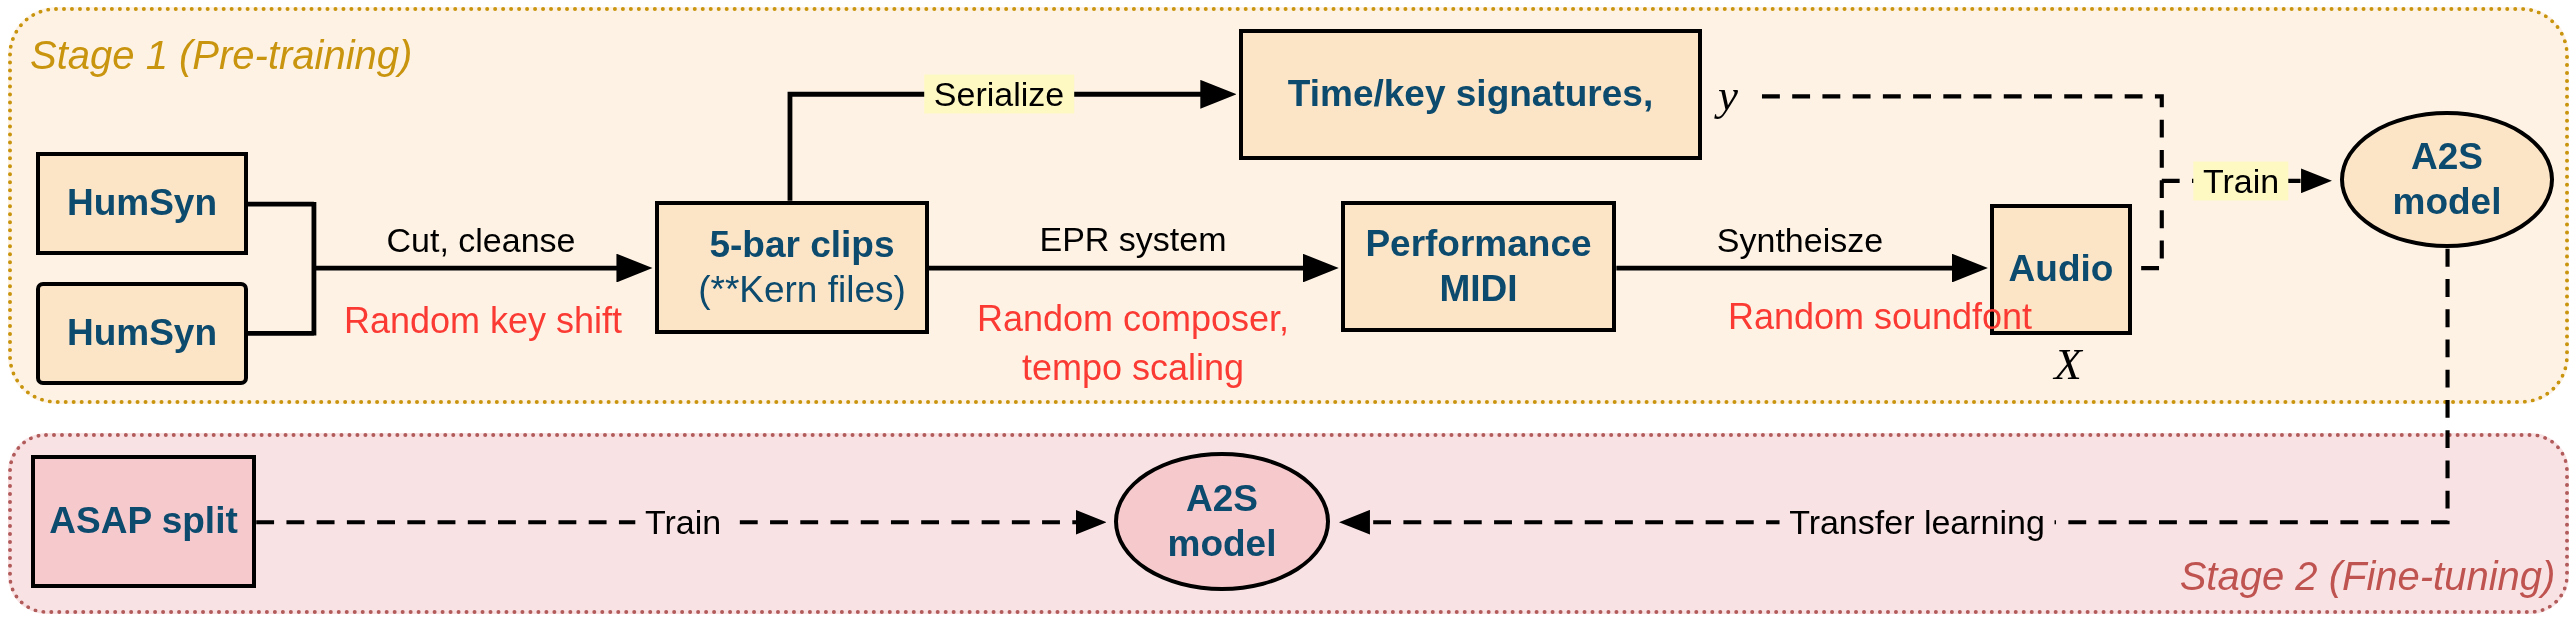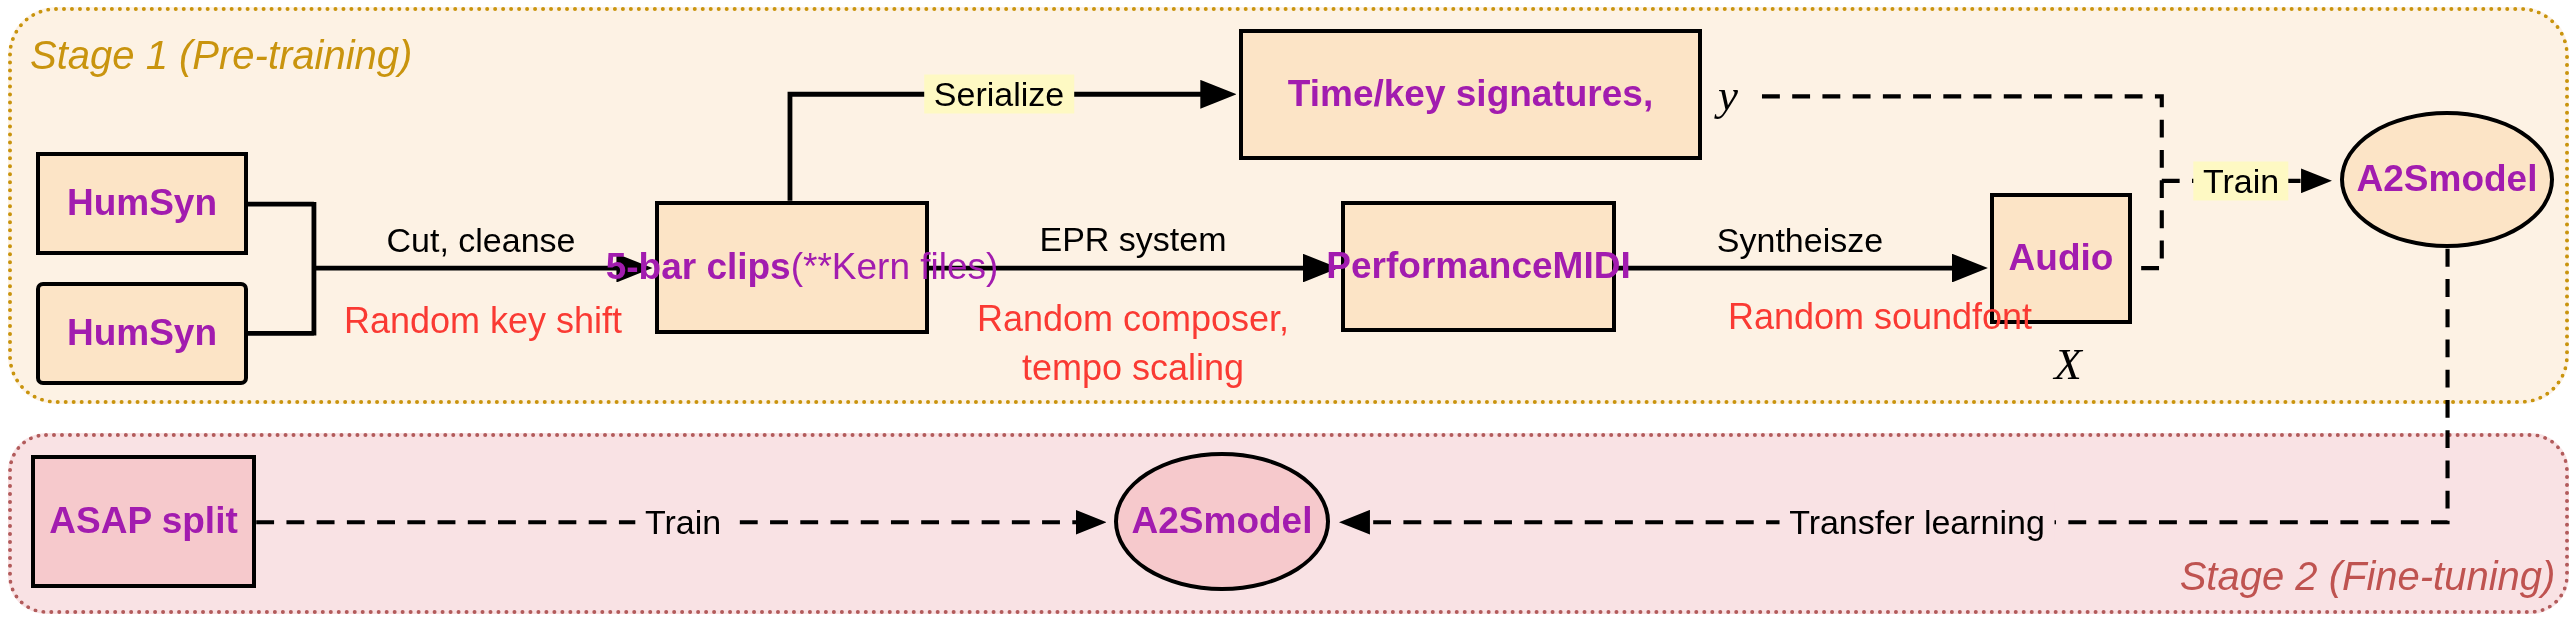--- a/index.html
+++ b/index.html
@@ -20,34 +20,34 @@
   .stage-title{
     position:absolute; font-style:italic; font-size:40px; white-space:nowrap;
   }
   #stage1-title{left:30px; top:33px; color:#c9940e;}
   #stage2-title{right:20.6px; top:554px; color:#bf5350;}
   
   #wires{position:absolute; left:0; top:0; width:2576px; height:622px;}
   
   .node{
     position:absolute; box-sizing:border-box; border:4.1px solid #000;
-    display:flex; align-items:center; justify-content:center;
+    display:flex; flex-direction:column; align-items:center; justify-content:center;
     text-align:center; font-weight:bold; font-size:37px; line-height:1.2;
-    color:#a21caf; white-space:nowrap;
+    color:#0c4a6e; white-space:nowrap;
   }
   .s1fill{background:#fce4c6;}
   .s2fill{background:#f6c9cc;}
   .ellipse{border-radius:50%; border-width:4.8px;}
   #node-musesyn{left:36px;  top:152px; width:212px; height:103px;}
   #node-humsyn {left:36px;  top:282px; width:212px; height:103px;border-radius:7px;}
   #node-clips  {left:655px; top:201px; width:274px; height:133px;padding-left:20px;}
   #node-clips .sub{font-weight:normal;}
   #node-timekey{left:1239px; top:29px;  width:463px; height:131px;}
   #node-midi   {left:1341px; top:201px; width:275px; height:131px;}
-  #node-audio  {left:1990px; top:193px; width:142px; height:131px;}
+  #node-audio  {left:1990px; top:204px; width:142px; height:131px;}
   #node-a2s1   {left:2340px; top:111px; width:214px; height:137px;}
   #node-asap   {left:31px;   top:455px; width:225px; height:133px;}
   #node-a2s2   {left:1114px; top:452px; width:216px; height:139px;}
   
   .elabel{
     position:absolute; transform:translate(-50%,-50%);
     font-size:34px; color:#000; white-space:nowrap;
   }
   .elabel.red{color:#fa3a33; font-size:36px;}
   .elabel.onln1{background:#fef9c3; padding:0 9.6px;}

